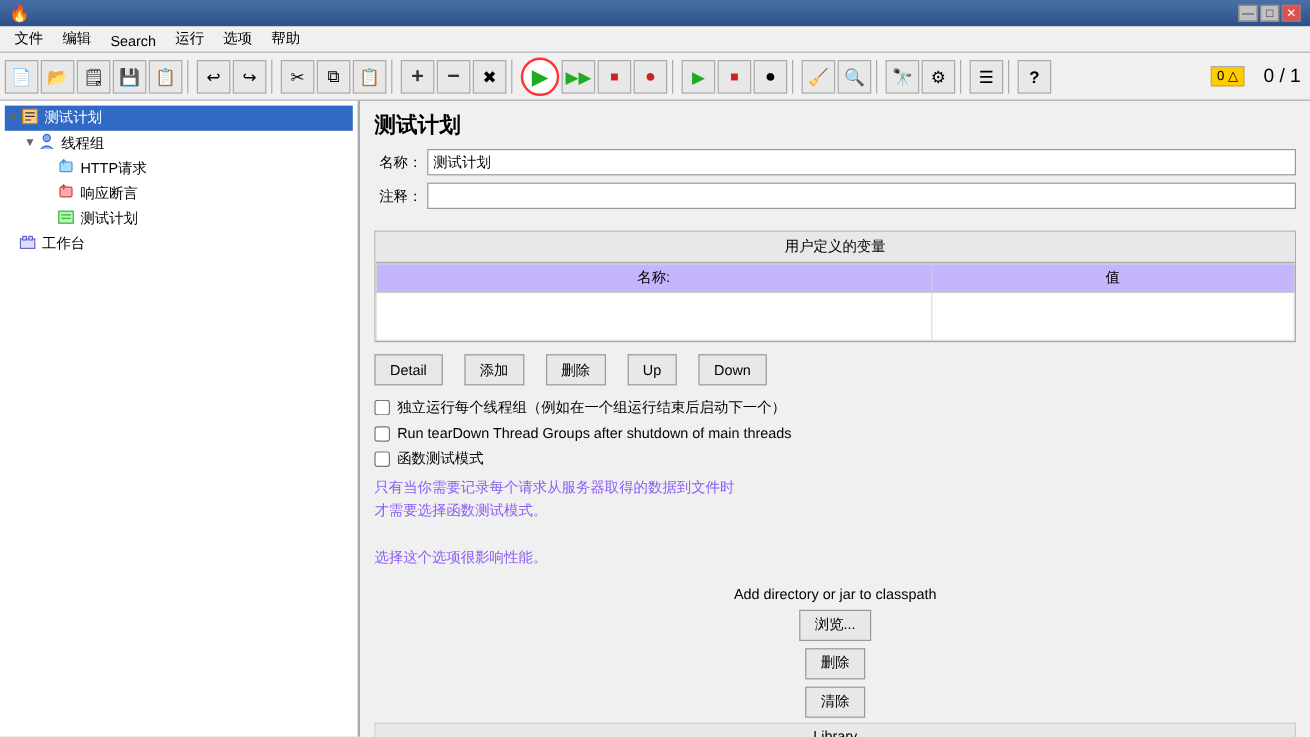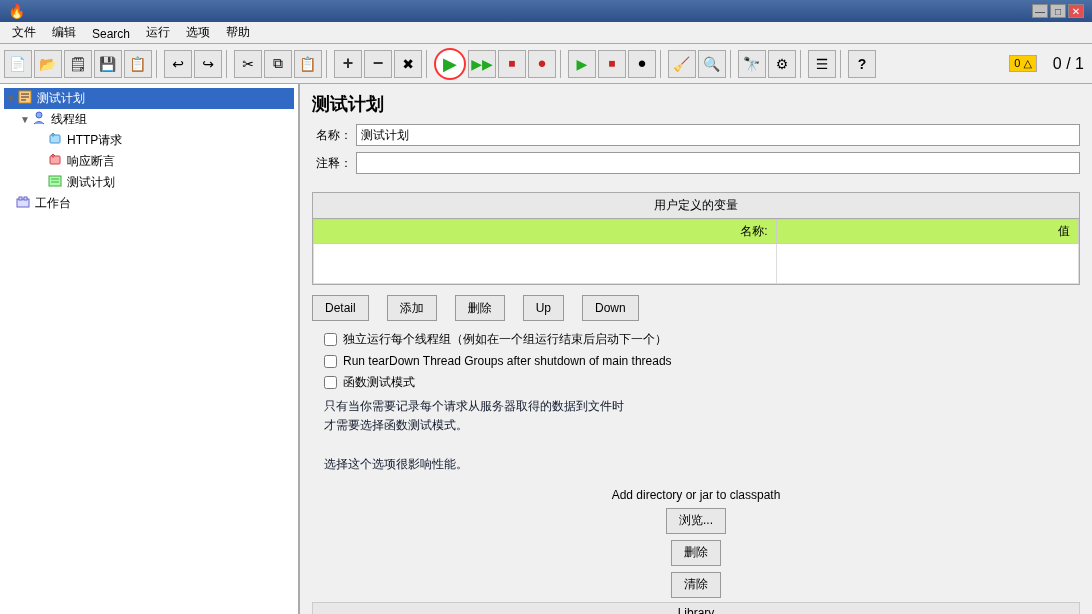--- a/index.html
+++ b/index.html
@@ -145,26 +145,26 @@
       font-size: 12px;
       text-align: center;
       border-bottom: 1px solid #aaa;
       font-weight: normal;
     }
     .vars-table {
       width: 100%;
       border-collapse: collapse;
     }
     .vars-table th {
-      background: #bef264;
+      background: #c4b5fd;
       border: 1px solid #ccc;
       padding: 3px 8px;
       font-size: 12px;
       font-weight: normal;
-      text-align: right;
+      text-align: center;
     }
     .vars-table td {
       border: 1px solid #ddd;
       padding: 3px 8px;
       font-size: 12px;
       height: 22px;
     }
     .vars-empty-row td { height: 40px; }
 
     
@@ -178,32 +178,32 @@
       padding: 3px 12px;
       background: #e8e8e8;
       border: 1px solid #999;
       cursor: pointer;
       font-size: 12px;
       height: 26px;
     }
 
     
     .options-section {
-      padding: 4px 24px;
+      padding: 4px 12px;
     }
     .checkbox-row {
       display: flex;
       align-items: center;
       margin-bottom: 6px;
       gap: 6px;
     }
     .checkbox-row input[type=checkbox] { margin: 0; }
     .text-block {
       font-size: 12px;
-      color: #0f172a;
+      color: #8b5cf6;
       line-height: 1.6;
       margin-bottom: 6px;
     }
 
     
     .classpath-section {
       padding: 4px 12px;
     }
     .classpath-row {
       display: flex;

